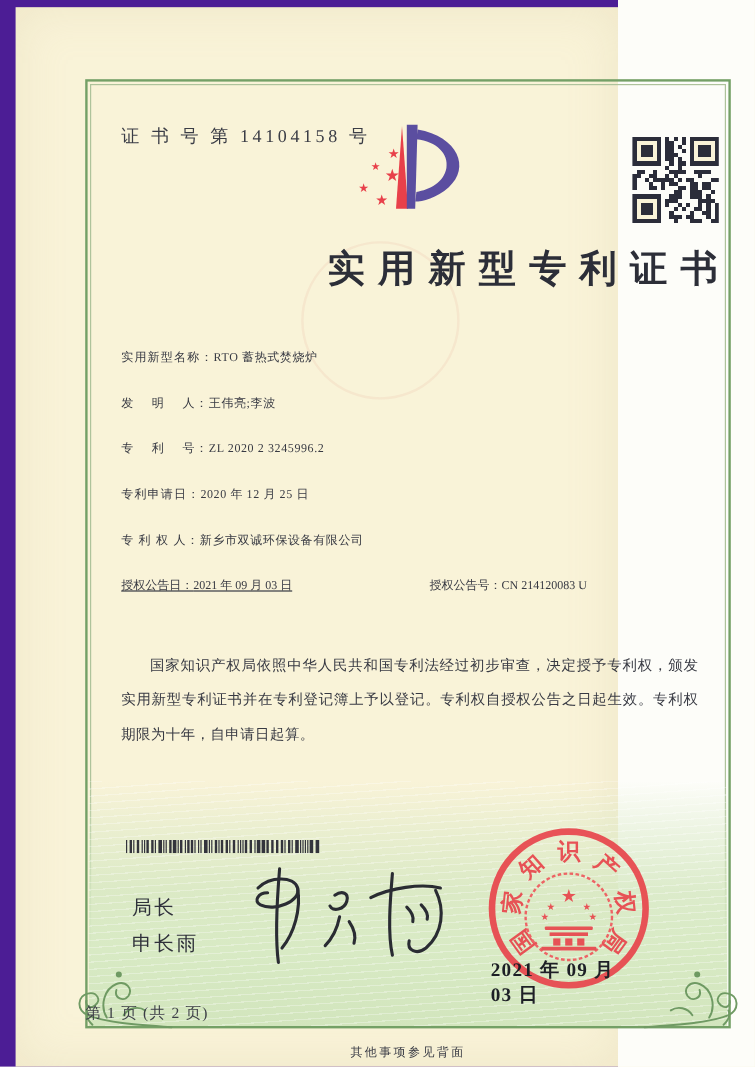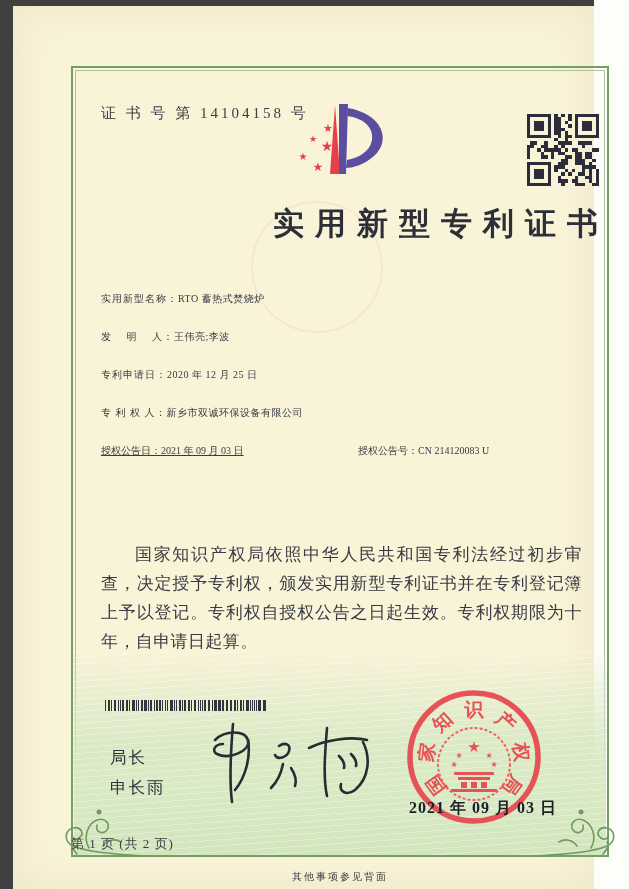--- a/index.html
+++ b/index.html
@@ -2,21 +2,21 @@
 <html><head>
 <meta charset="utf-8">
 <style>
   html,body{margin:0;padding:0;}
   body{
     width:629px;height:889px;overflow:hidden;
     background:#fdfdf9;
     font-family:"Liberation Serif","DejaVu Serif",serif;
     color:#34363f;
   }
-  .canvas{position:relative;width:594px;height:889px;background:#404040;}
+  .canvas{position:relative;width:515px;height:889px;background:#4c1d95;}
   .paper{
     position:absolute;left:13px;top:6px;right:0;bottom:0;
     background:#f9f3d8;
     box-shadow:inset 0 0 40px rgba(210,195,150,.25);
   }
   .frame{
     position:absolute;left:58px;top:60px;width:538px;height:791px;
     border:2px solid #74a066;
     box-sizing:border-box;
   }
@@ -55,21 +55,21 @@
   }
   .fields{position:absolute;left:88px;top:283px;width:490px;font-size:10px;color:#383a43;}
   .field-row{height:38px;line-height:20px;white-space:nowrap;}
   .field-row .lab{display:inline-block;letter-spacing:1px;}
   .field-row .val{letter-spacing:.5px;}
   .grant-row{height:30px;line-height:20px;white-space:nowrap;text-decoration:underline;}
   .grant-no{position:absolute;left:257px;top:0;}
   .grant-wrap{position:relative;}
   .paras{
     position:absolute;left:88px;top:534px;width:481px;
-    font-size:17px;line-height:29px;color:#383a43;
+    font-size:12px;line-height:29px;color:#383a43;
     text-align:justify;letter-spacing:.4px;
   }
   .paras p{margin:0;text-indent:2em;}
   .barcode{position:absolute;left:92px;top:694px;width:163px;height:11px;}
   .signatory{
     position:absolute;left:97px;top:736px;font-size:16.5px;color:#2f313a;
     line-height:30px;letter-spacing:2px;font-family:"Liberation Sans","DejaVu Sans",sans-serif;
   }
   .signature{position:absolute;left:192px;top:712px;width:168px;height:88px;}
   .seal{position:absolute;left:390px;top:680px;width:142px;height:142px;opacity:.93;}
@@ -252,20 +252,23 @@
     <div class="title z2">实用新型专利证书</div>
 
     <div class="fields z2">
       <div class="field-row">
         <span class="lab">实用新型名称：</span><span class="val">RTO 蓄热式焚烧炉</span>
       </div>
       <div class="field-row">
         <span class="lab">发　 明 　人：</span><span class="val">王伟亮;李波</span>
       </div>
       <div class="field-row">
+        <span class="lab">专　 利 　号：</span><span class="val">ZL 2020 2 3245996.2</span>
+      </div>
+      <div class="field-row">
         <span class="lab">专利申请日：</span><span class="val">2020 年 12 月 25 日</span>
       </div>
       <div class="field-row">
         <span class="lab">专 利 权 人：</span><span class="val">新乡市双诚环保设备有限公司</span>
       </div>
       <div class="grant-row grant-wrap">
         <span><span class="lab">授权公告日：</span><span class="val">2021 年 09 月 03 日</span></span>
         <span class="grant-no"><span class="lab">授权公告号：</span><span class="val">CN 214120083 U</span></span>
       </div>
     </div>

